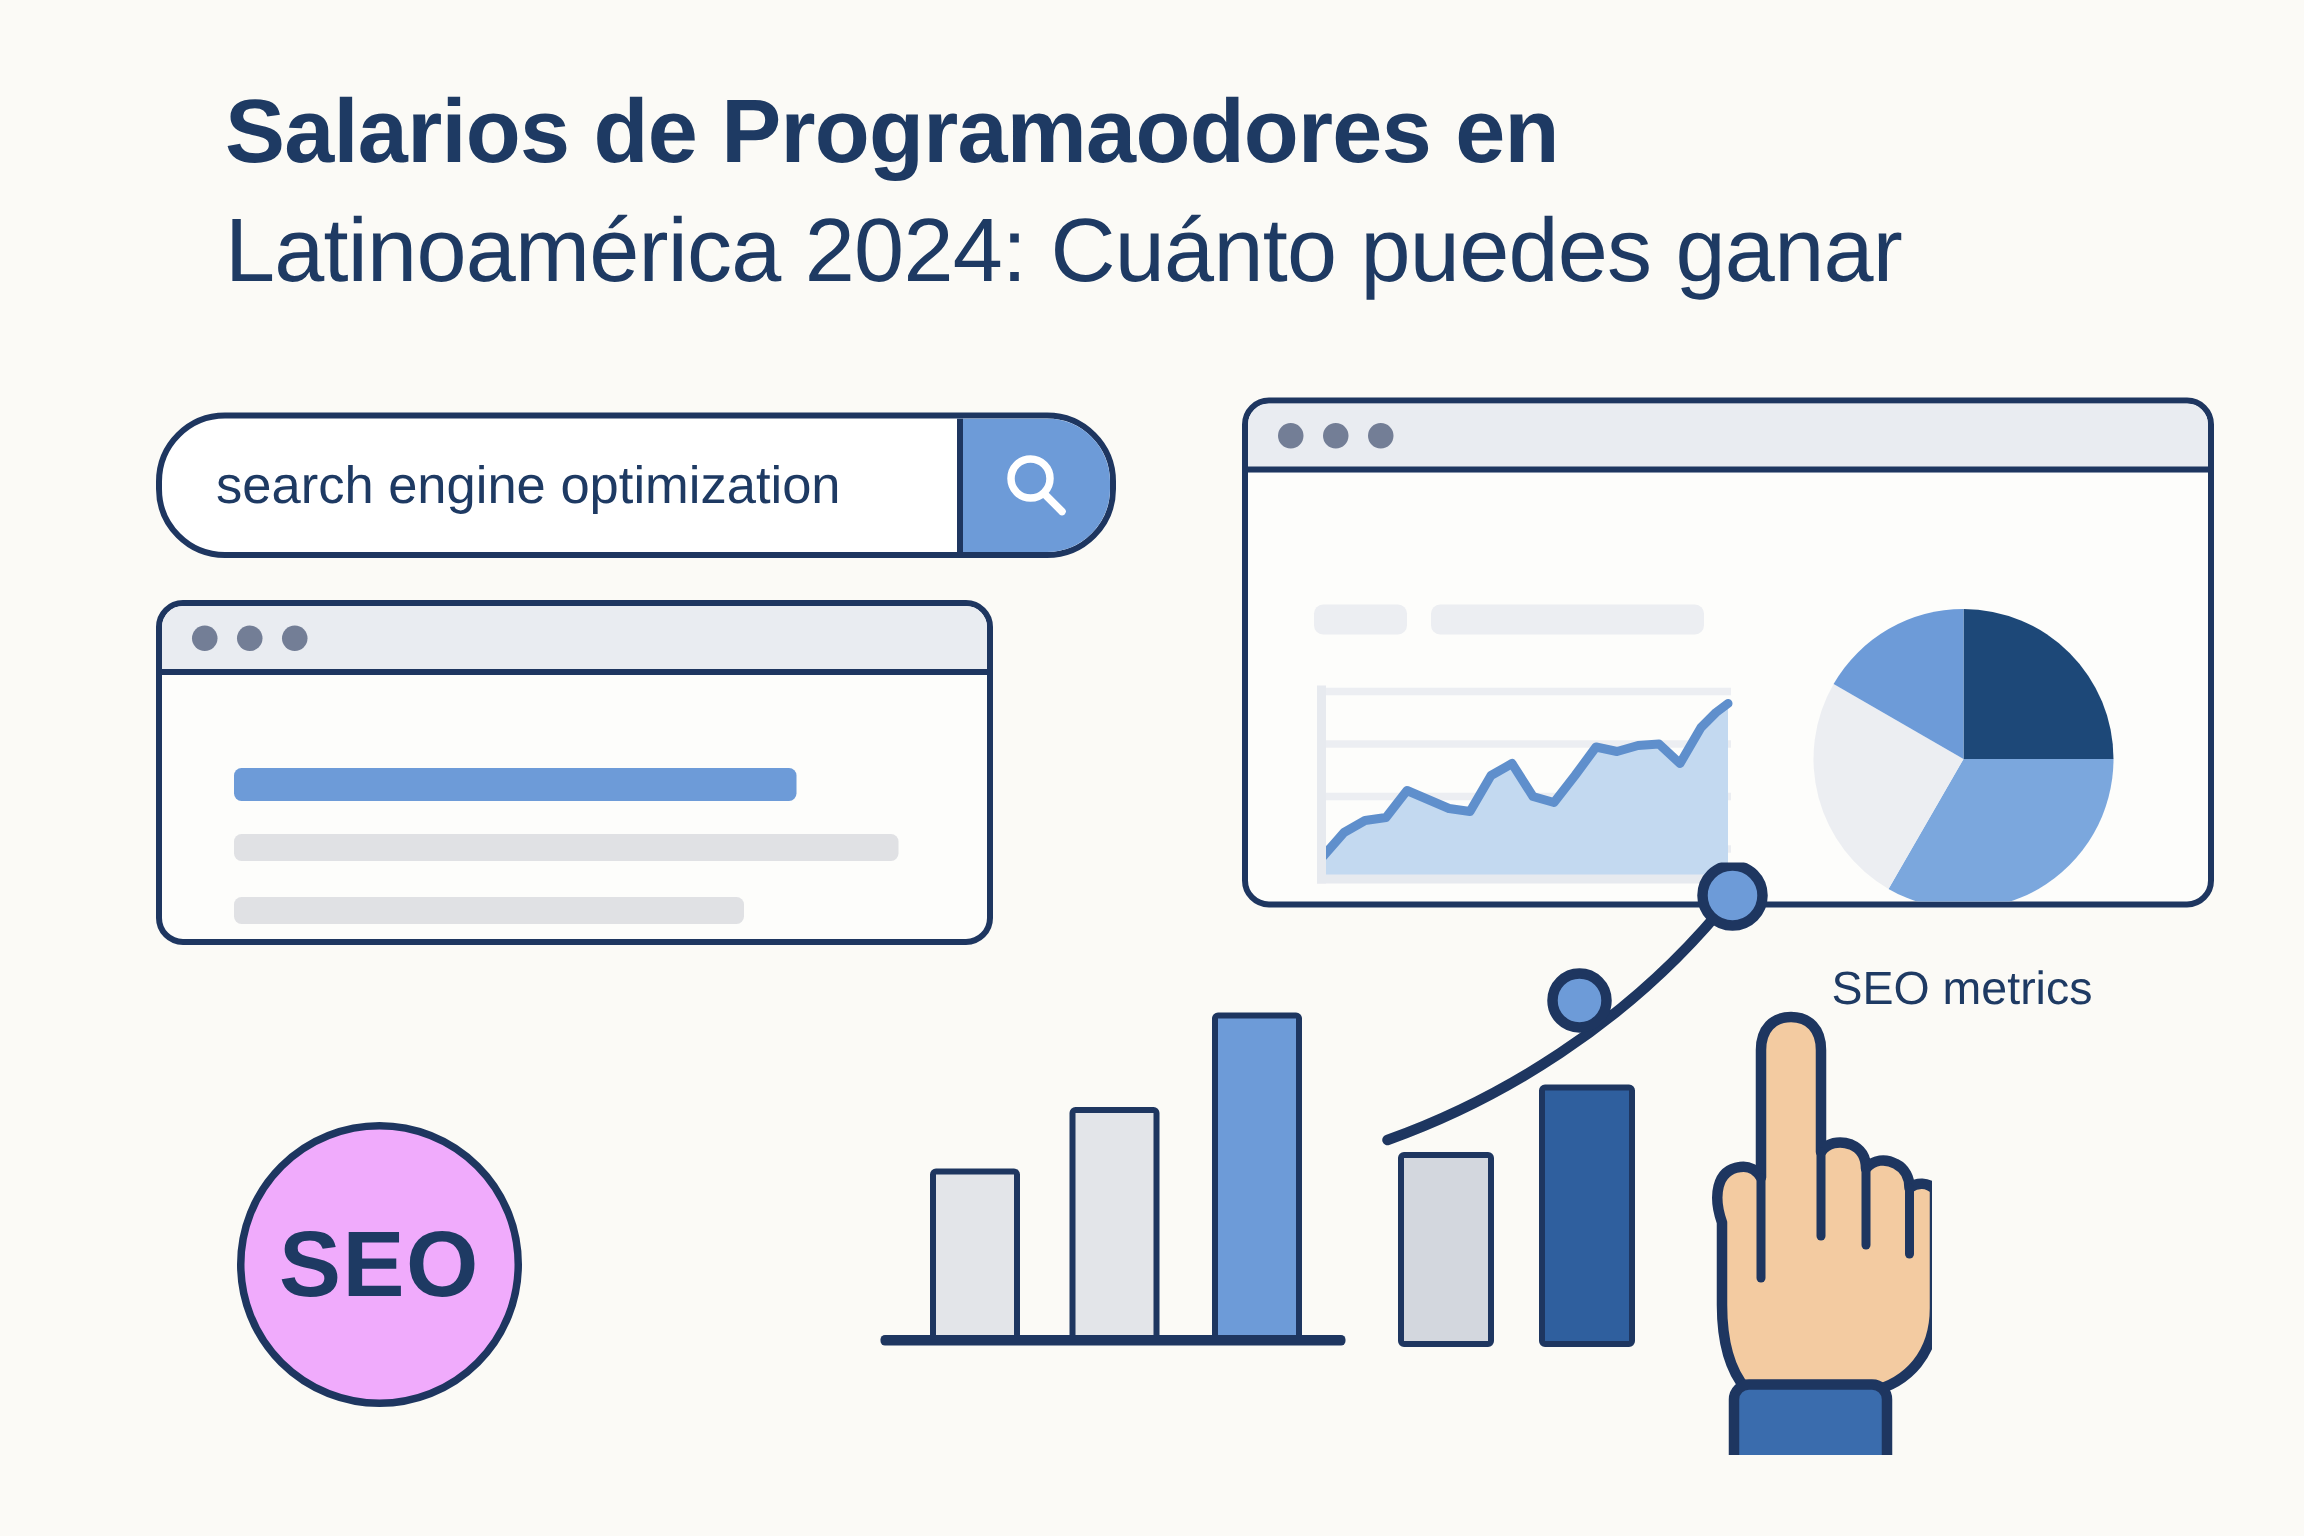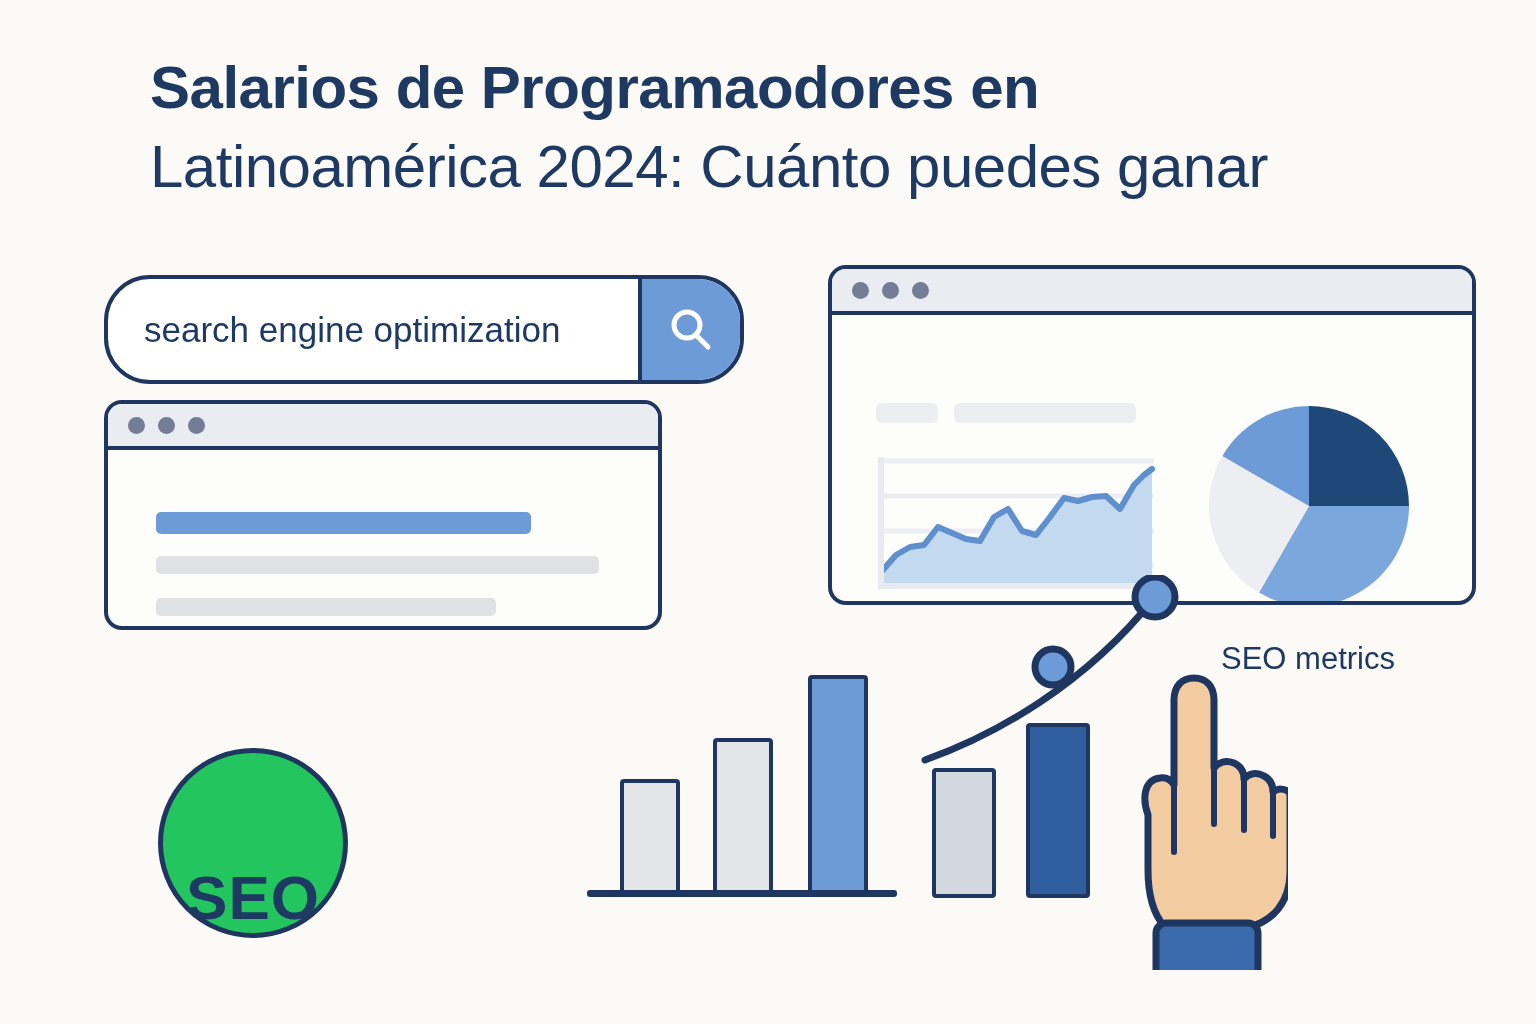--- a/index.html
+++ b/index.html
@@ -17,21 +17,21 @@
     font-size:60px;line-height:1.32;color:#1e3a63;
     letter-spacing:-0.5px;white-space:nowrap;
   }
   .title .bold{font-weight:normal;}
   .title .light{font-weight:400;margin-top:20px;}
   .title-l1{font-weight:bold;}
   .title-l2{}
 
   
   .searchbar{
-    position:absolute;left:104px;top:275px;width:640px;height:109px;
+    position:absolute;left:104px;top:275px;width:640px;height:97px;
     border:4px solid #1e3660;border-radius:46px;background:#ffffff;
     box-sizing:border-box;overflow:hidden;display:flex;align-items:stretch;
   }
   .search-input-wrap{flex:1;display:flex;align-items:center;padding-left:36px;}
   .search-text{font-size:35px;color:#1e3a63;}
   .search-btn{
     width:98px;background:#6d9bd8;border-left:4px solid #1e3660;
     display:flex;align-items:center;justify-content:center;
   }
 
@@ -67,22 +67,22 @@
   .label{
     position:absolute;color:#1e3a63;font-size:31px;white-space:nowrap;
   }
   #label-google{left:188px;top:652px;}
   #label-seo{left:1221px;top:641px;}
   #label-dash{left:480px;top:920px;}
 
   
   .seo-badge{
     position:absolute;left:158px;top:748px;width:190px;height:190px;
-    border:5px solid #1e3660;border-radius:50%;background:#22c55e;
-    display:flex;align-items:flex-end;justify-content:center;box-sizing:border-box;
+    border:5px solid #1e3660;border-radius:50%;background:#f0abfc;
+    display:flex;align-items:center;justify-content:center;box-sizing:border-box;
   }
   .seo-badge span{font-size:62px;font-weight:bold;color:#1e3a63;letter-spacing:1px;}
 
   
   .bar{position:absolute;border:4px solid #1e3660;border-radius:4px;box-sizing:border-box;}
   .axis{position:absolute;background:#1e3660;border-radius:3px;height:7px;}
 
   svg{display:block;}
 </style>
 </head>

